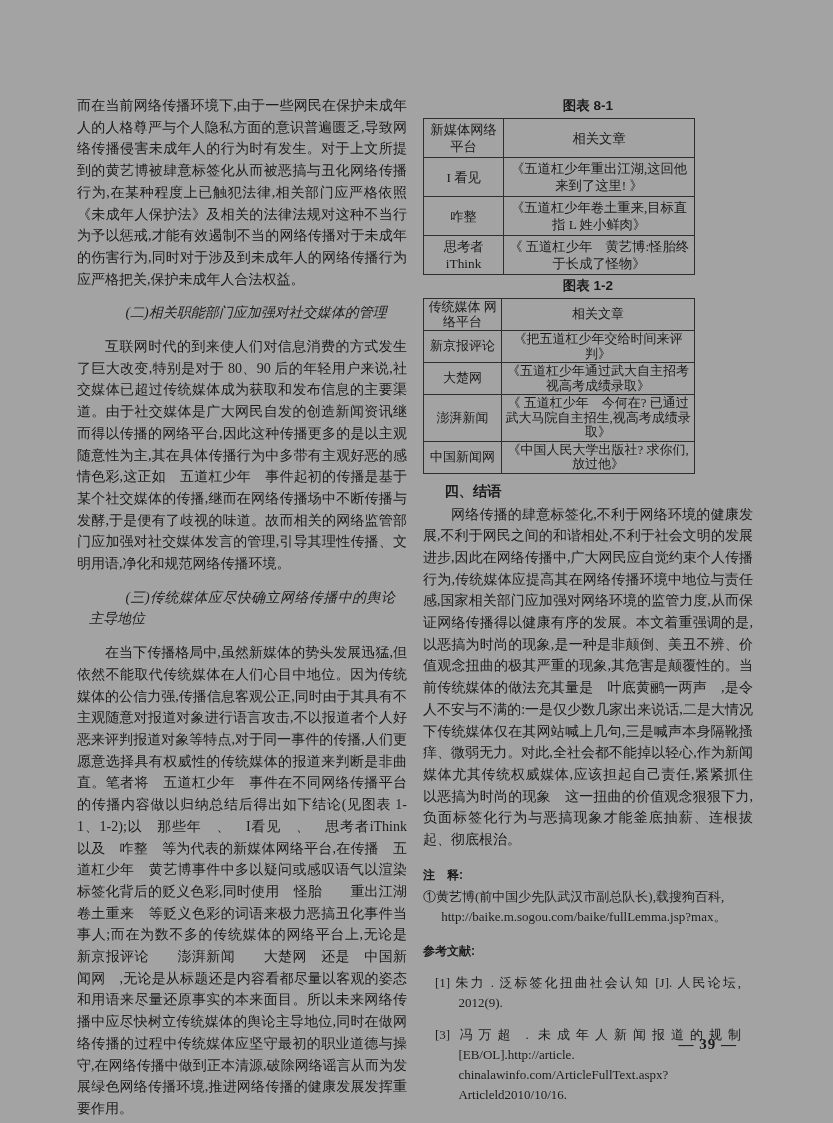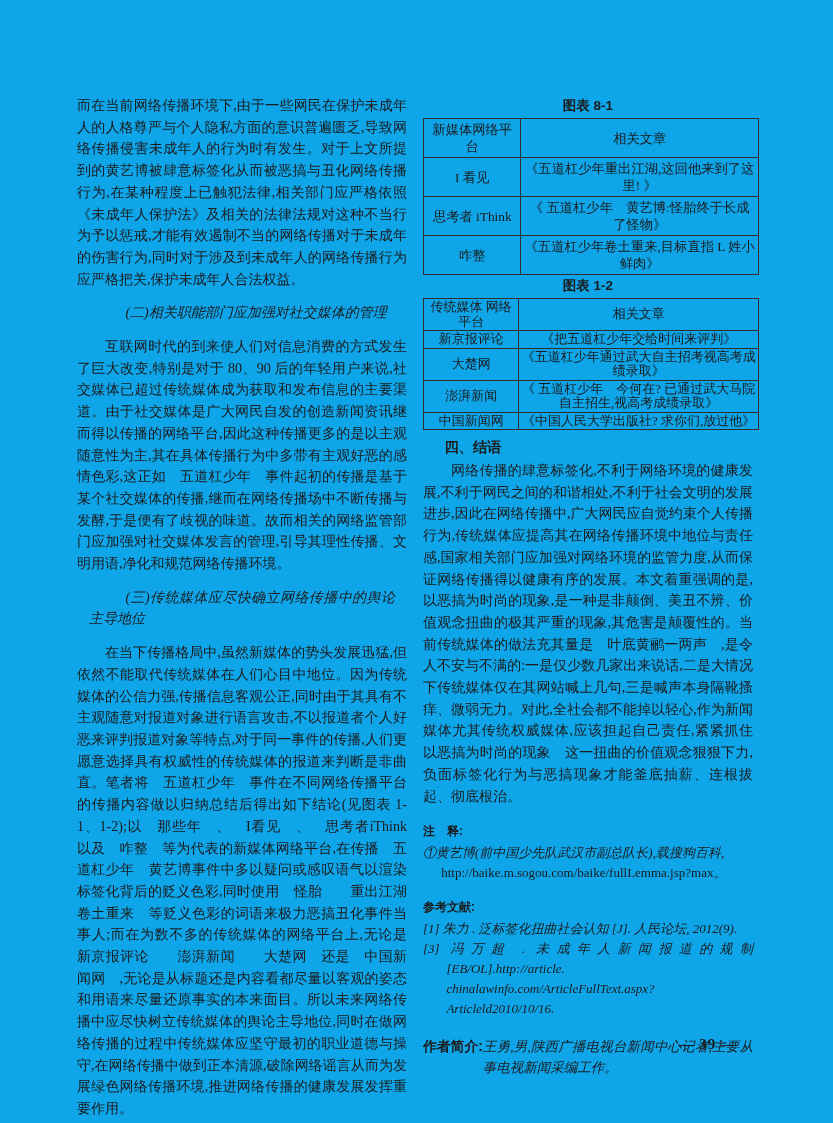--- a/index.html
+++ b/index.html
@@ -1,49 +1,49 @@
 <!DOCTYPE html>
 <html><head>
 <meta charset="utf-8">
 <style>
   html,body{margin:0;padding:0;background:#e8e8e8;}
   .page{
     position:relative;
     width:833px;height:1123px;
-    background:#0ea5e9;
+    background:#a3a3a3;
     margin:0 auto;
     font-family:"Liberation Serif","DejaVu Serif",serif;
     color:#1b1b1b;
     overflow:hidden;
   }
   .col{position:absolute;top:95px;width:330px;}
   .col-left{left:77px;}
   .col-right{left:423px;}
   .para{
     font-size:14px;line-height:21.7px;
     text-align:justify;
     margin:0;
   }
   .indent{text-indent:2em;}
-  .kai{font-style:italic;}
+  .kai{}
   .sub-heading{
     font-size:14px;line-height:21.7px;
     text-indent:2.6em;
     font-style:italic;
     margin:12px;
     text-align:justify;
   }
   .tbl-caption{
     font-family:"Liberation Sans","DejaVu Sans",sans-serif;
     font-weight:bold;font-size:13.5px;
     text-align:center;line-height:18px;
     margin:2px 0 3px 0;
   }
   table.sheet{
-    width:336px;border-collapse:collapse;
+    width:272px;border-collapse:collapse;
     table-layout:fixed;
   }
   table.sheet td,table.sheet th{
     border:1px solid #2e2e2e;
     font-weight:normal;
     text-align:center;vertical-align:middle;
     font-size:13.3px;
   }
   table.t1 td,table.t1 th{line-height:17px;padding:2px 3px;}
   table.t2 td,table.t2 th{line-height:14.5px;padding:1px 2px;font-size:13px;}
@@ -55,21 +55,21 @@
   }
   .notes-heading,.refs-heading{
     font-family:Liberation Sans, sans-serif;
     font-weight:bold;font-size:12px;line-height:20px;
     margin:14px 0 2px 0;
   }
   .note-line1{font-size:13px;line-height:20px;text-align:justify;}
   .note-line2{font-size:13px;line-height:20px;padding-left:1.4em;font-style:normal;}
   .ref-item{
     font-size:13px;line-height:20px;text-align:justify;
-    padding-left:1.8em;text-indent:-1.8em;margin:0;
+    padding-left:1.8em;text-indent:-1.8em;margin:12px;
   }
   .author-block{display:flex;margin-top:18px;}
   .author-label{
     font-family:"Liberation Sans","DejaVu Sans",sans-serif;
     font-weight:bold;font-size:13.8px;line-height:20.5px;
     white-space:nowrap;
   }
   .author-content{flex:1;font-size:13.5px;line-height:20.5px;text-align:justify;}
   .author-line{margin:0 0 0 0;}
   .page-number{
@@ -97,26 +97,26 @@
       <tbody>
           <tr>
         <th class="w-plat">新媒体网络平台</th>
         <th>相关文章</th>
       </tr>
       <tr>
         <td>I 看见</td>
         <td>《五道杠少年重出江湖,这回他来到了这里! 》</td>
       </tr>
       <tr>
+        <td>咋整</td>
+        <td>《五道杠少年卷土重来,目标直指 L 姓小鲜肉》</td>
+      </tr>
+      <tr>
         <td>思考者 iThink</td>
         <td>《 五道杠少年　黄艺博:怪胎终于长成了怪物》</td>
-      </tr>
-      <tr>
-        <td>咋整</td>
-        <td>《五道杠少年卷土重来,目标直指 L 姓小鲜肉》</td>
       </tr>
     </tbody>
       </table>
 
     <div class="tbl-caption" style="">图表 1-2</div>
     <table class="sheet t2">
       <tbody>
           <tr>
         <th class="w-plat">传统媒体 网络平台</th>
         <th>相关文章</th>

